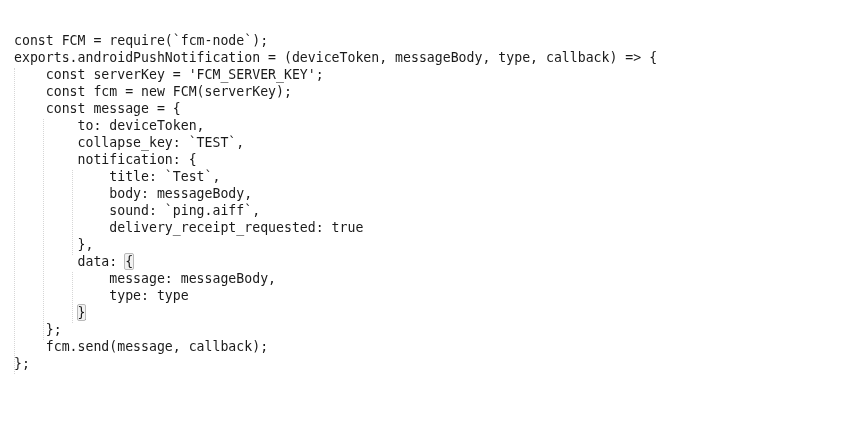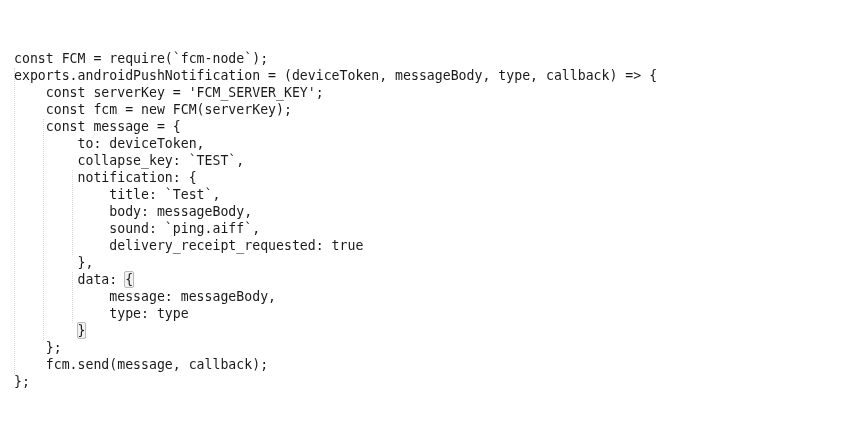--- a/index.html
+++ b/index.html
@@ -12,21 +12,21 @@
     height: 430px;
     overflow: hidden;
     font-family: "DejaVu Sans Mono", "Liberation Mono", monospace;
   }
 
   #editor {
     position: relative;
     width: 844px;
     height: 430px;
     background: #ffffff;
-    padding-top: 50px;
+    padding-top: 32px;
     box-sizing: border-box;
   }
 
   
   #guides {
     position: absolute;
     left: 0;
     top: 0;
     width: 844px;
     height: 430px;

